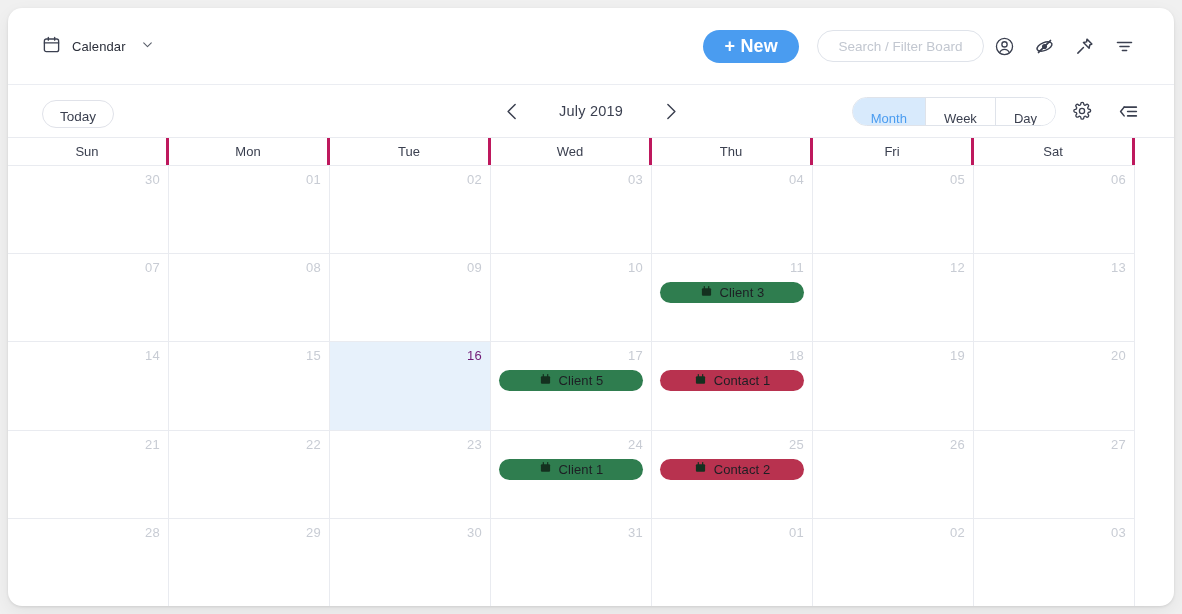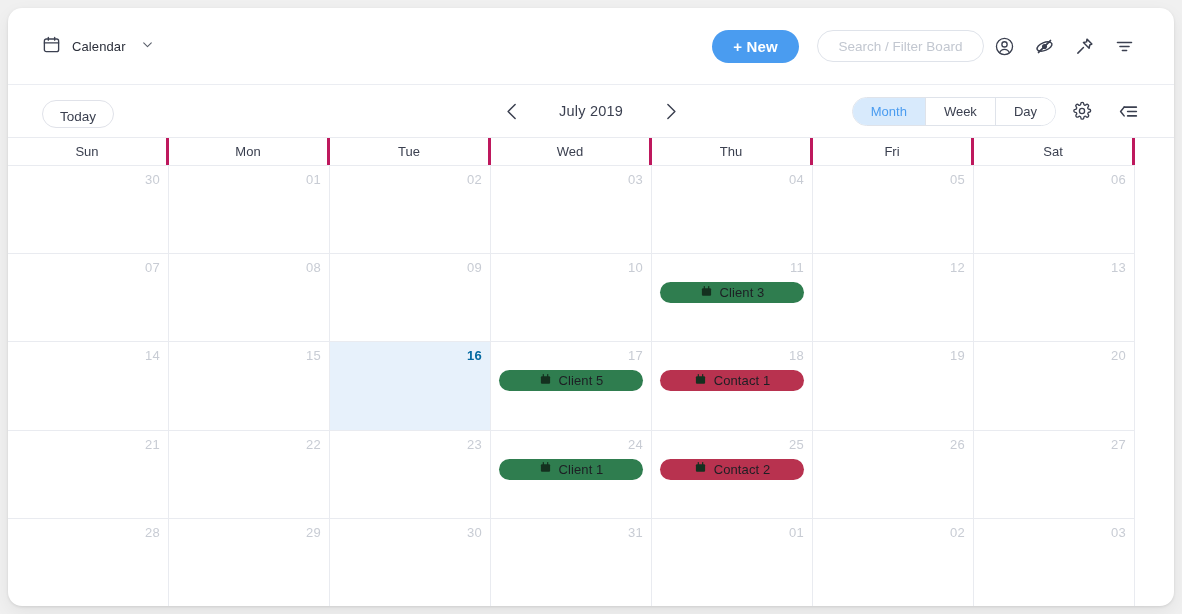--- a/index.html
+++ b/index.html
@@ -55,21 +55,21 @@
     gap: 0;
   }
 
   .btn-new {
     background: #4a9cf0;
     color: #ffffff;
     border: none;
     border-radius: 18px;
     height: 33px;
     padding: 0 21px;
-    font-size: 15px;
+    font-size: 18px;
     font-weight: bold;
     font-family: "Liberation Sans", sans-serif;
     cursor: pointer;
     letter-spacing: .2px;
     text-align: right;
   }
 
   .search-wrap { margin-left: 18px; }
   .search-input {
     width: 167px;
@@ -156,21 +156,21 @@
     display: flex;
     border: 1px solid #dfe3ea;
     border-radius: 16px;
     overflow: hidden;
     height: 29px;
     background: #fff;
   }
   .seg-btn {
     border: none;
     background: #fff;
-    padding: 6px 18px;
+    padding: 13px 18px;
     font-size: 13px;
     color: #3b4050;
     font-family: "Liberation Sans", sans-serif;
     cursor: pointer;
     border-right: 1px solid #dfe3ea;
   }
   .seg-btn:last-child { border-right: none; }
   .seg-btn.active {
     background: #d8eafc;
     color: #4a9cf0;
@@ -230,22 +230,22 @@
   .day-cell.today { background: #e7f1fb; }
 
   .day-num {
     text-align: right;
     font-size: 13px;
     color: #c8ccd4;
     line-height: 16px;
     letter-spacing: .3px;
   }
   .day-cell.today .day-num {
-    color: #0369a1;
-    font-weight: bold;
+    color: #701a75;
+    font-weight: normal;
   }
 
   .events { margin-top: 6px; }
 
   .event {
     height: 21px;
     border-radius: 11px;
     display: flex;
     align-items: center;
     justify-content: center;

